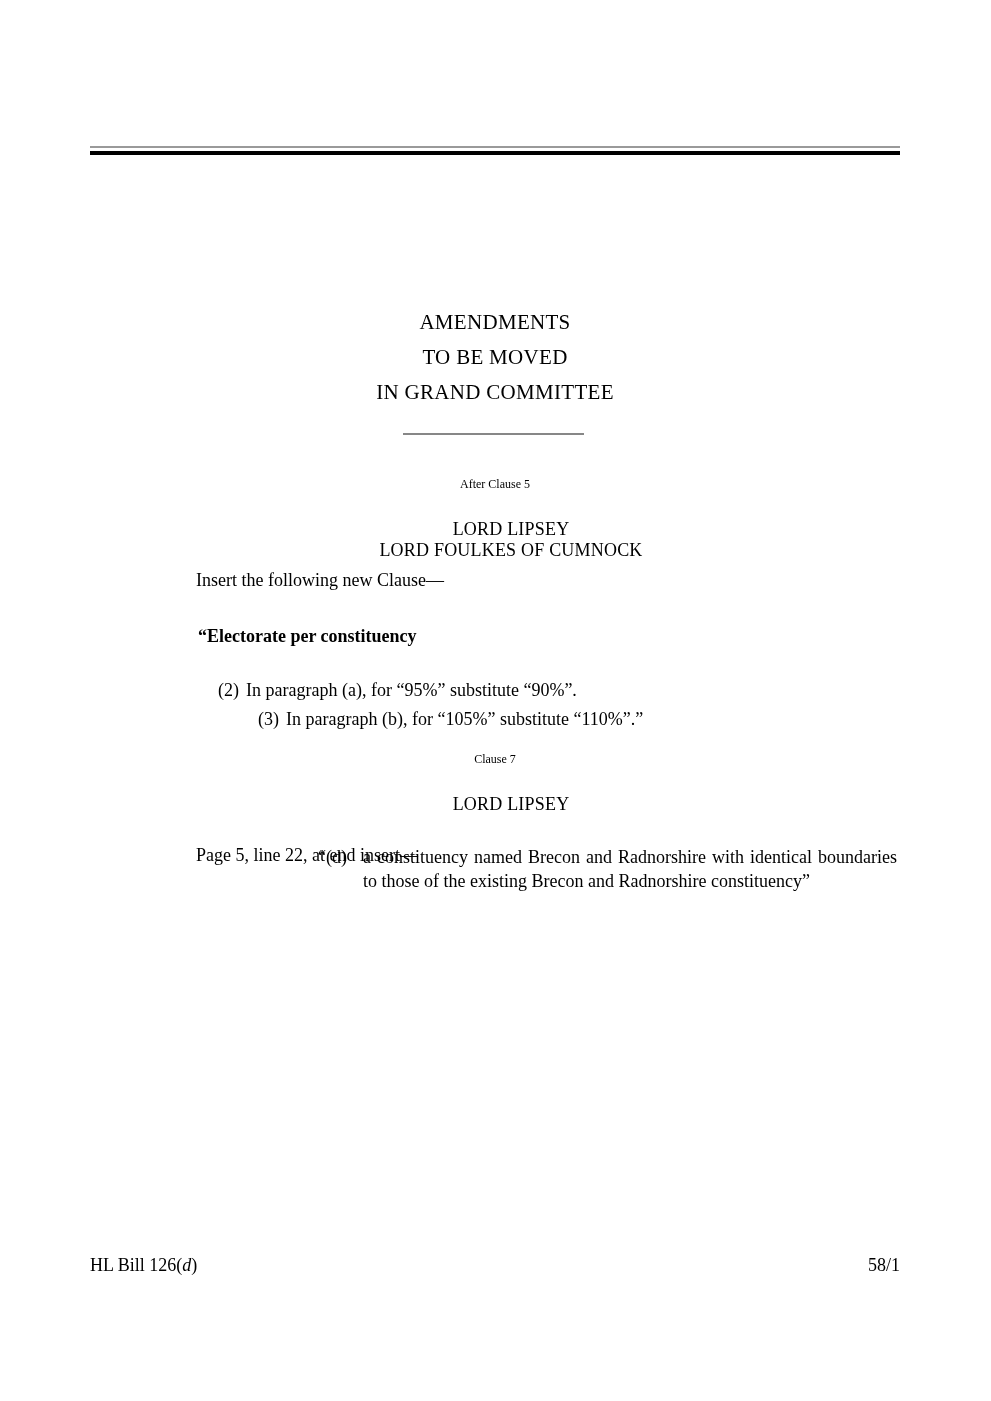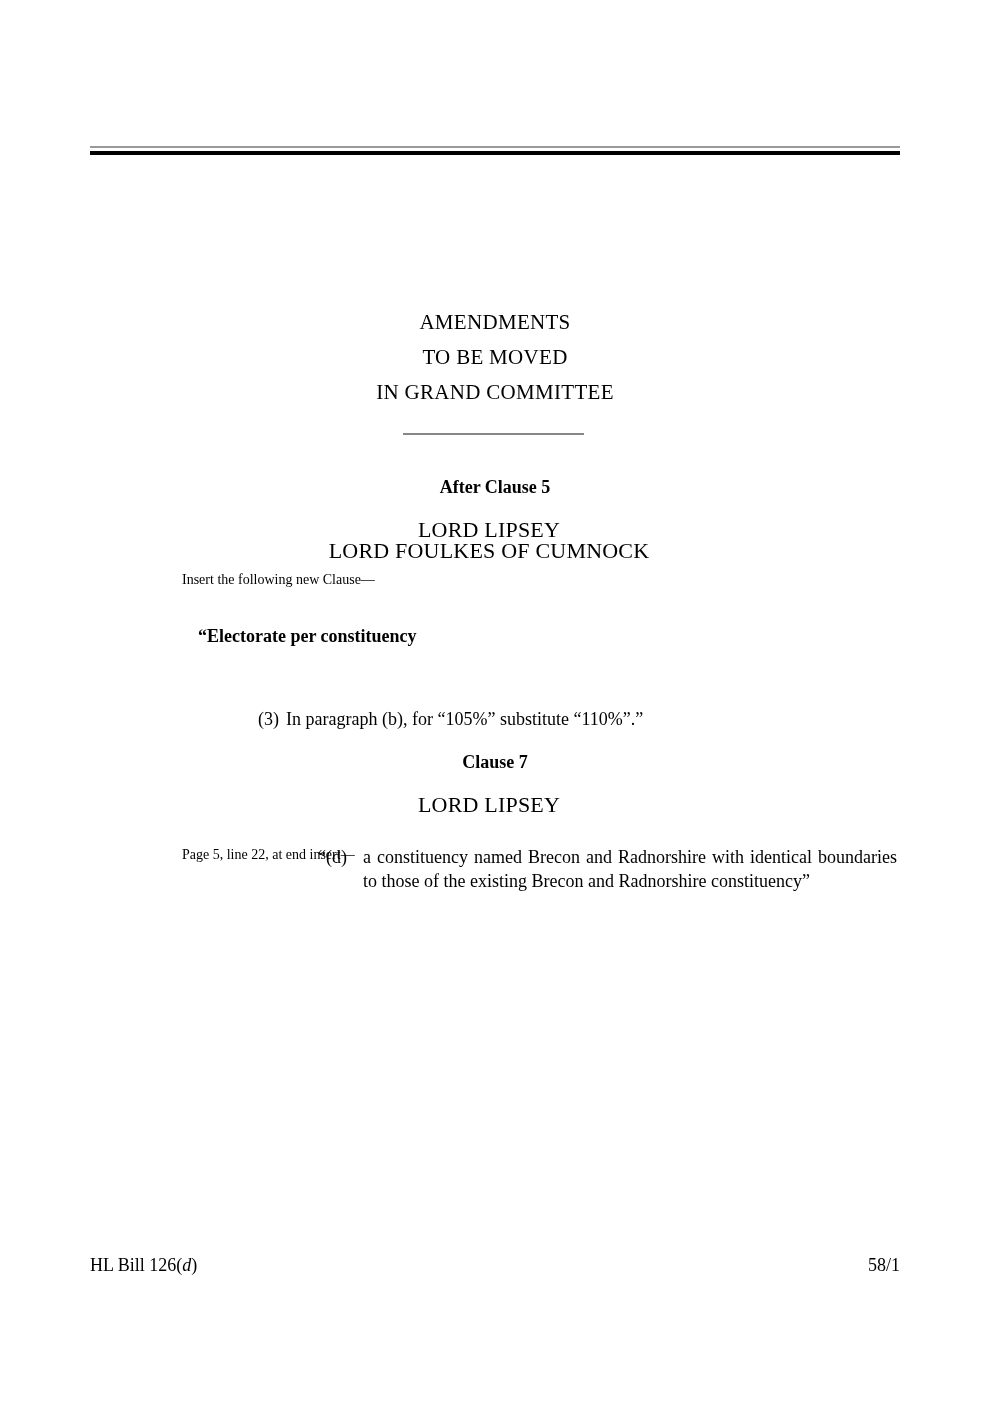--- a/index.html
+++ b/index.html
@@ -74,39 +74,39 @@
     height: 1.5px;
     background: #878787;
   }
 
   
   .section-heading {
     position: absolute;
     left: 90px;
     width: 810px;
     text-align: center;
-    font-size: 18px;
-    font-weight: bold;
+    font-size: 12px;
+    font-weight: normal;
   }
   .sponsors {
     position: absolute;
-    left: 84px;
-    width: 810px;
-    text-align: center;
-    font-size: 22px;
+    left: 106px;
+    width: 810px;
+    text-align: center;
+    font-size: 18px;
     line-height: 21px;
     letter-spacing: 0.2px;
   }
 
   
   .body-line {
     position: absolute;
-    left: 182px;
+    left: 196px;
     width: 699px;
-    font-size: 14px;
+    font-size: 18px;
     line-height: 24px;
   }
   .clause-title {
     position: absolute;
     left: 198px;
     width: 699px;
     font-size: 18px;
     font-weight: bold;
     line-height: 24px;
   }
@@ -179,20 +179,23 @@
   <div class="sponsors" style="top:519px;">
     <div>LORD LIPSEY</div>
     <div>LORD FOULKES OF CUMNOCK</div>
   </div>
 
   <div class="body-line" style="top:568px;">Insert the following new Clause—</div>
 
   <div class="clause-title" style="top:624px;">“Electorate per constituency</div>
 
 
+  <div class="num-item" style="top:678px;">
+    <span class="num-label">(2)</span><span>In paragraph (a), for “95%” substitute “90%”.</span>
+  </div>
 
   <div class="num-item" style="top:707px;margin-left:40px;">
     <span class="num-label">(3)</span><span>In paragraph (b), for “105%” substitute “110%”.”</span>
   </div>
 
   <div class="section-heading" style="top:752px;">Clause 7</div>
 
   <div class="sponsors" style="top:794px;">
     <div>LORD LIPSEY</div>
   </div>

